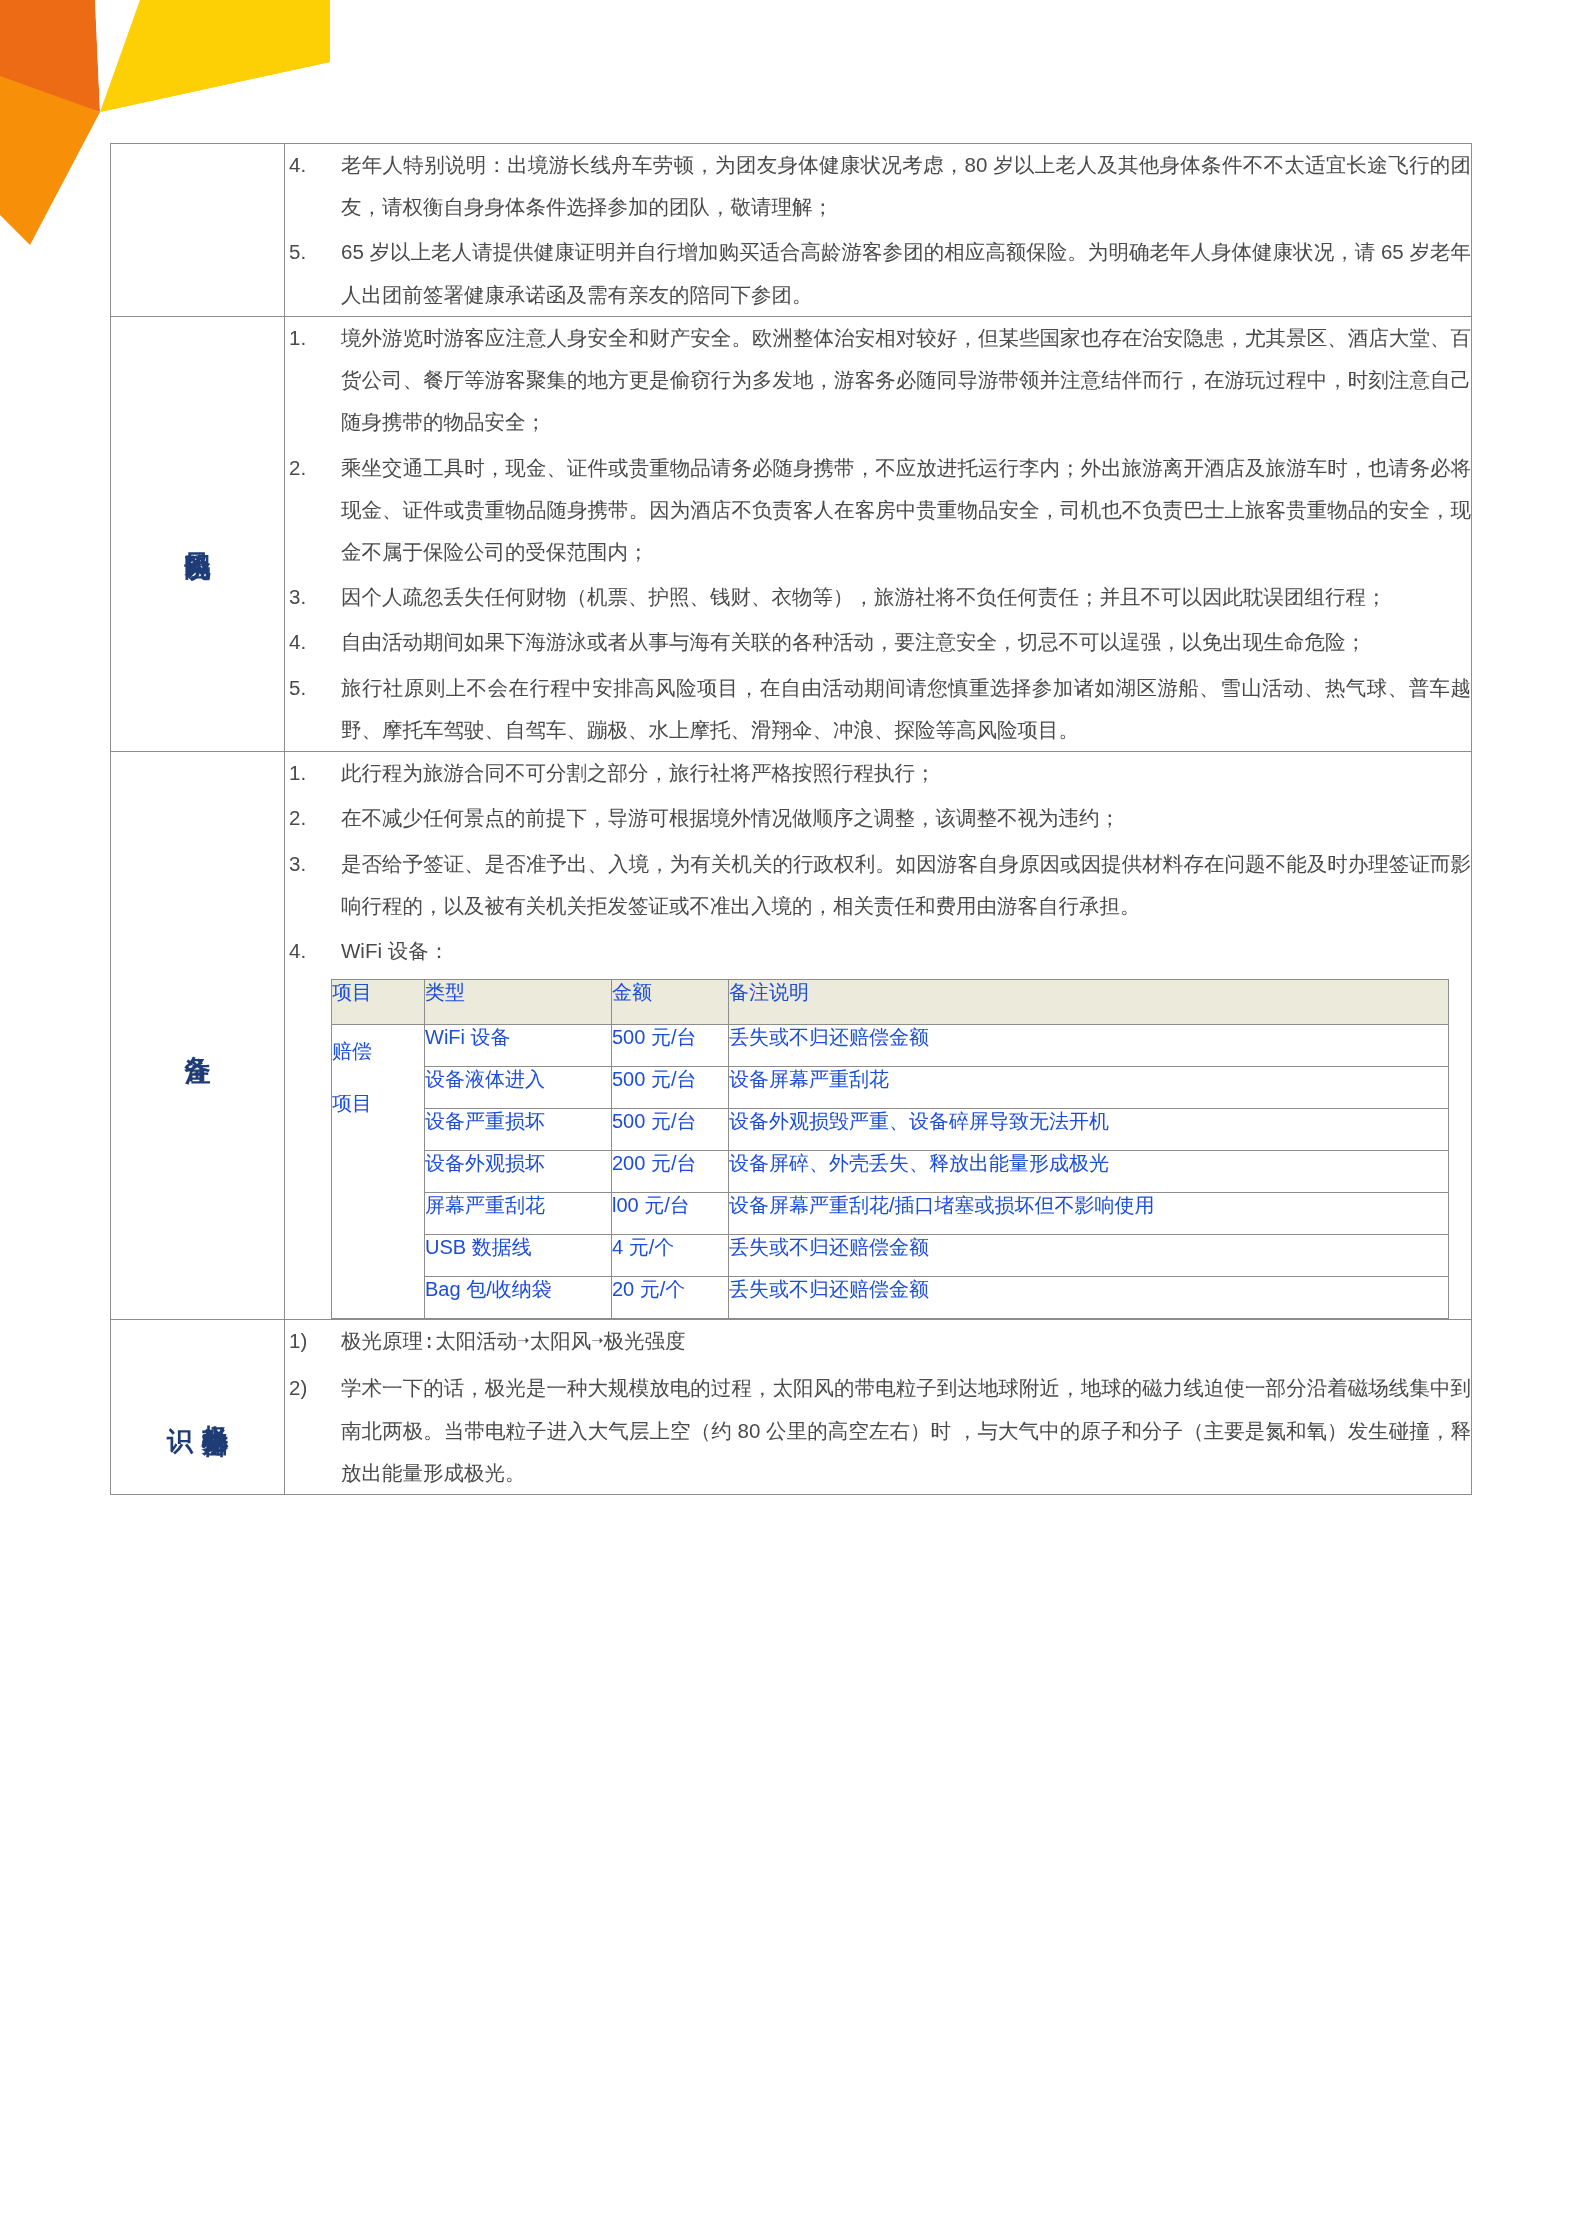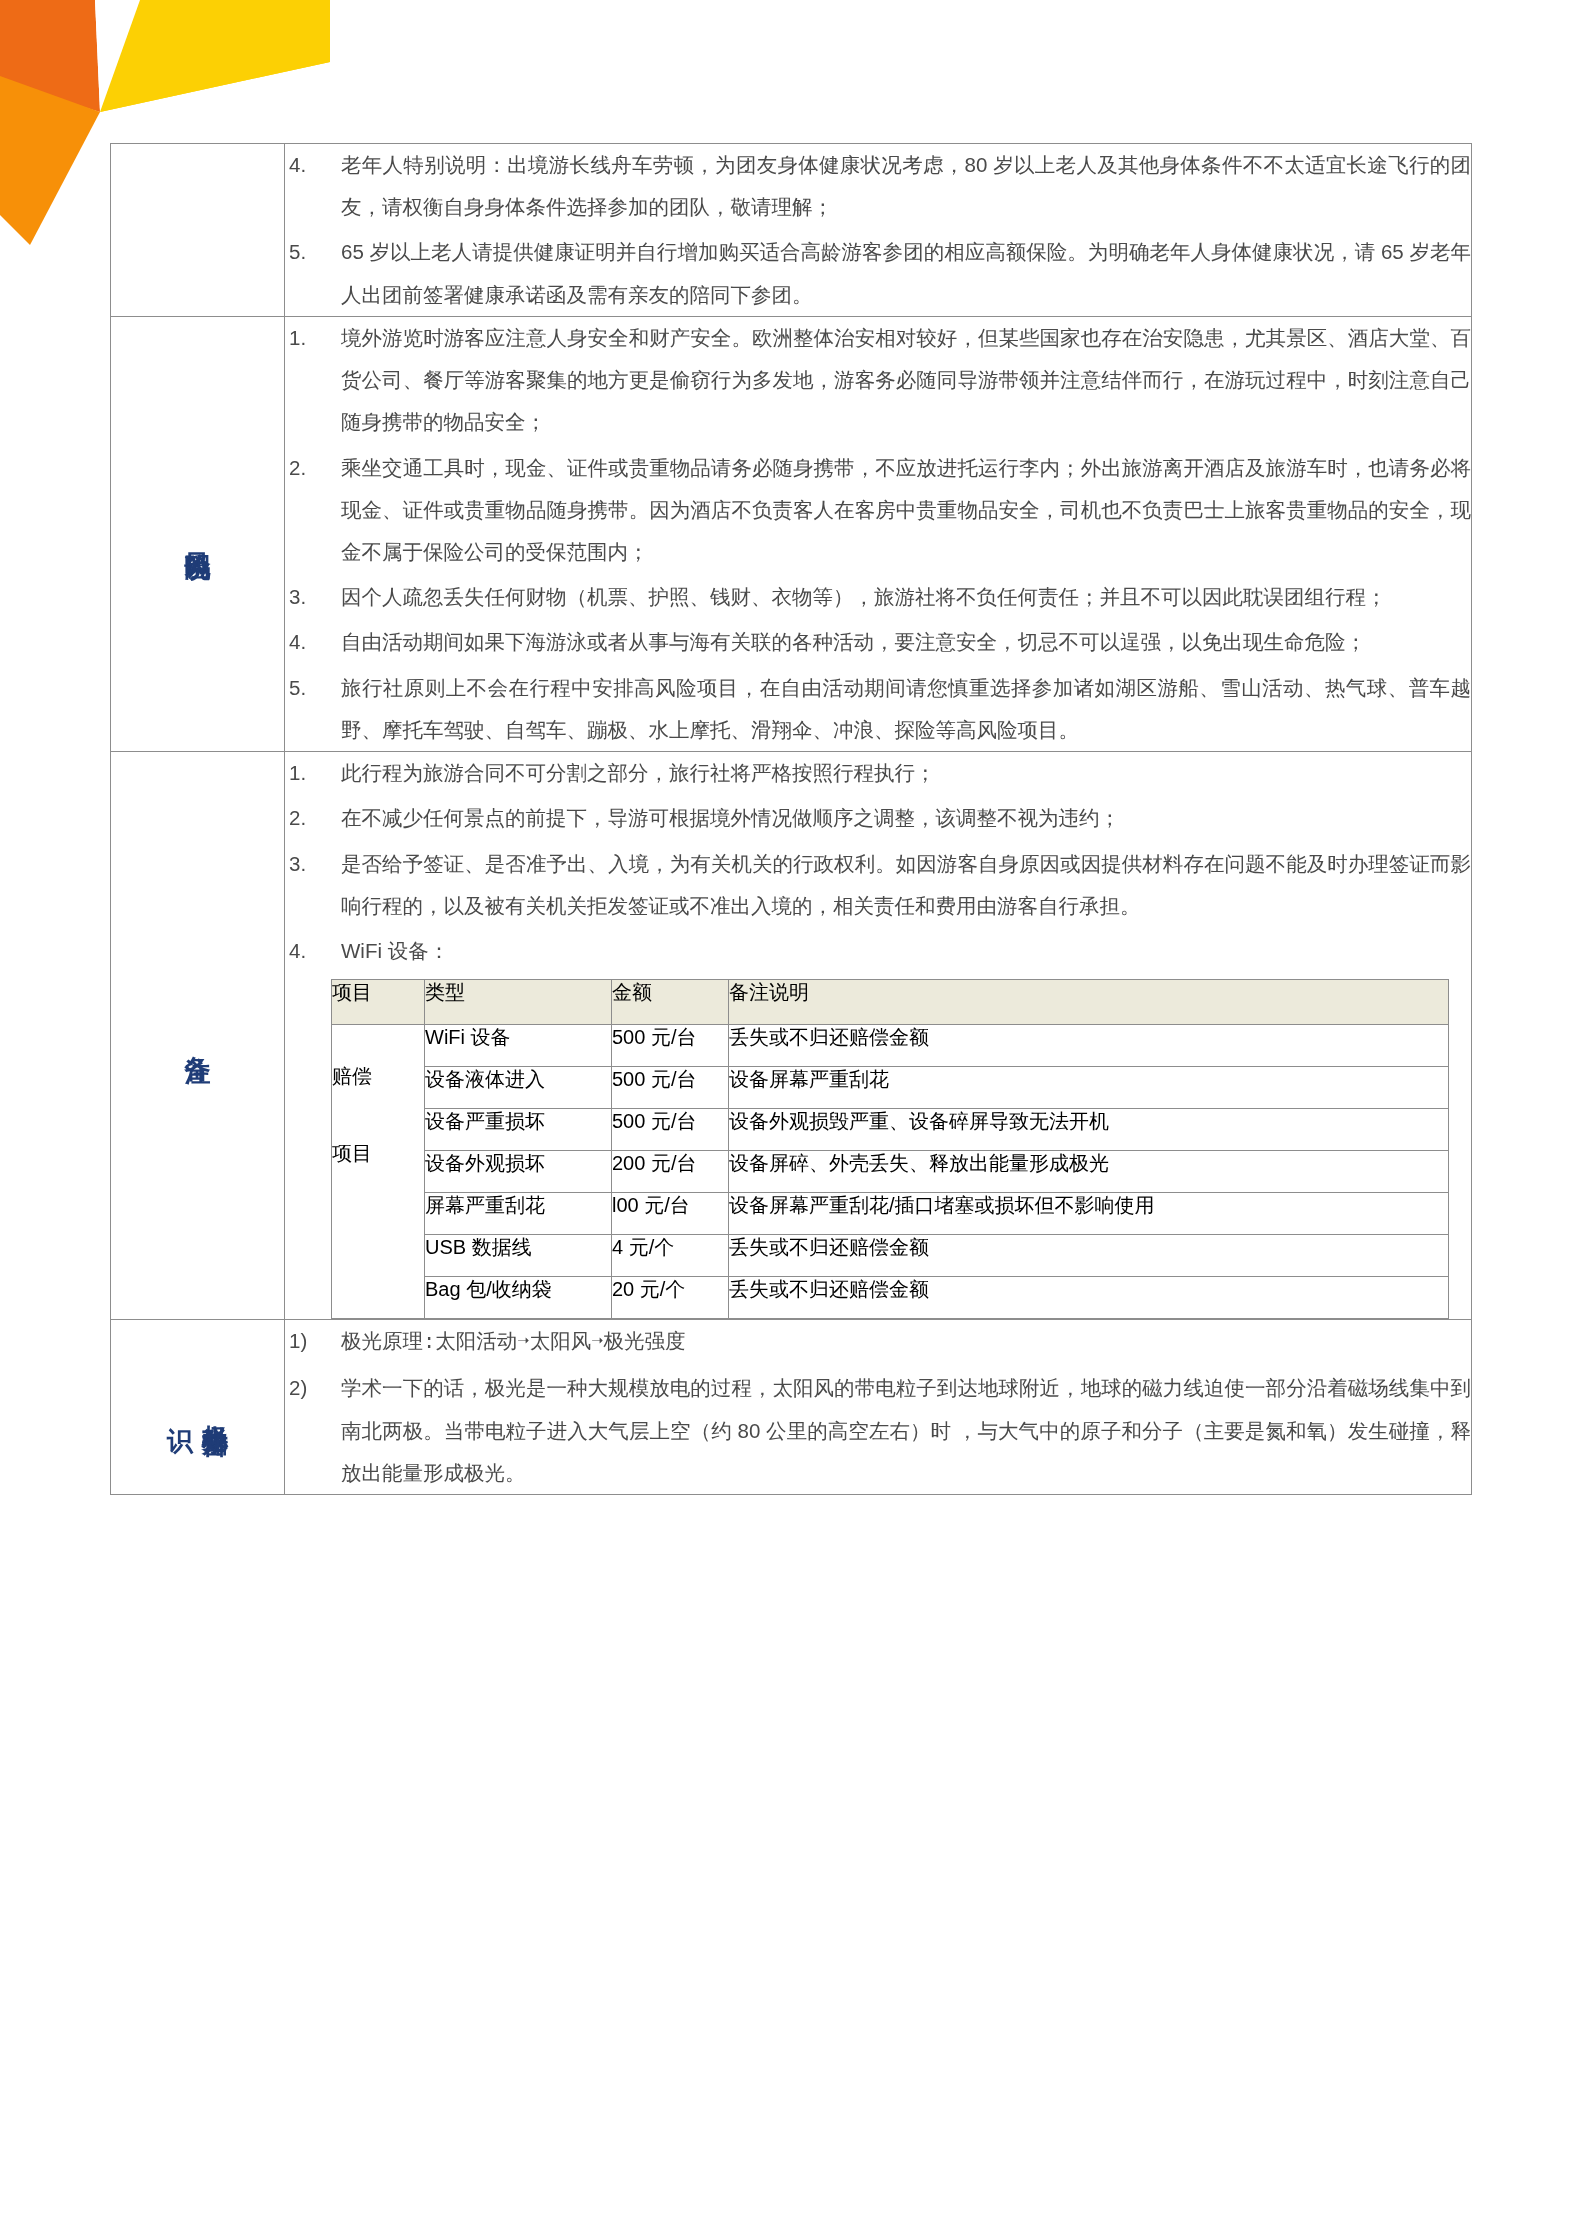--- a/index.html
+++ b/index.html
@@ -102,38 +102,38 @@
   
   table.wifi-table {
     border-collapse: collapse;
     width: 1118px;
     margin: 7px 0 0 46px;
     table-layout: fixed;
   }
   table.wifi-table td, table.wifi-table th {
     border: 1.4px solid #6f6f6f;
     font-size: 20px;
-    color: #000000;
+    color: #1d4ed8;
     font-weight: normal;
     text-align: left;
     padding: 11px 10px 11px 14px;
     line-height: 1.25;
     font-family: "Liberation Sans", "DejaVu Sans", sans-serif;
   }
   table.wifi-table thead td {
     background: #eceadb;
     height: 44px;
   }
   table.wifi-table tbody td { height: 41px; }
   .col-item  { width: 92px; }
   .col-type  { width: 186px; }
   .col-amt   { width: 116px; }
   .col-note  { width: auto; }
   td.item-span { vertical-align: top; padding-top: 11px; }
-  td.item-span .lbl { display: block; line-height: 2.6; margin-top: 25px; }
+  td.item-span .lbl { display: block; line-height: 2.6; }
 
   
   .arrow { font-family: Liberation Mono, monospace; }
 </style>
 </head>
 <body>
 
 <svg id="corner-deco" viewBox="0 0 330 330" xmlns="http://www.w3.org/2000/svg">
   <polygon points="140,0 330,0 330,62 100,112" fill="#FCD004"></polygon>
   <polygon points="108,0 330,0 330,62 100,112" fill="#FCD004"></polygon>

